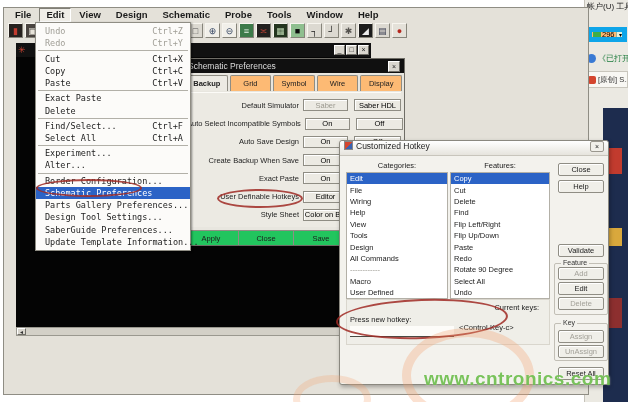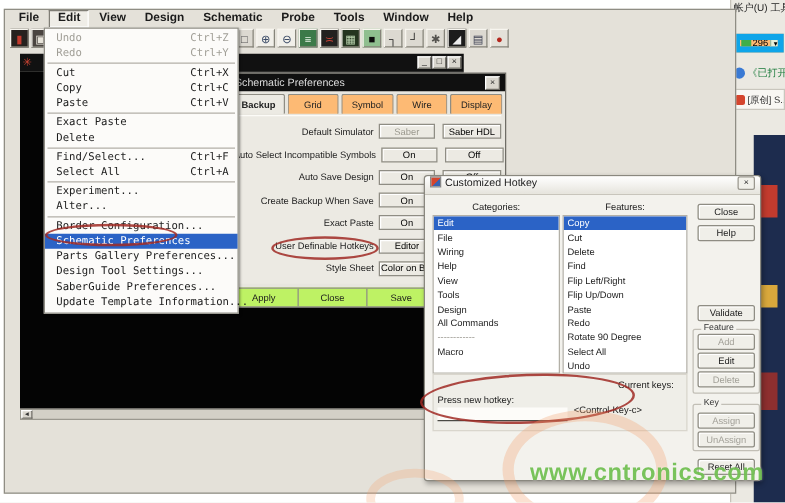--- a/index.html
+++ b/index.html
@@ -87,21 +87,21 @@
             flex-direction:column; justify-content:space-evenly; border-top:1px solid #fcfbf7;
             background:#eceae3; }
   .p-row { display:flex; align-items:center; }
   .p-lab { flex:1; text-align:right; font-size:7.5px; color:#1e1e1e; padding-right:4px; white-space:nowrap; }
   .pbtn { width:45px; height:12px; font-size:7.5px; display:flex; align-items:center;
           justify-content:center; background:#eceae3; border:1px solid #8f8d84;
           box-shadow:inset 1px 1px 0 #fff; flex:0 0 auto; }
   .p-b2 { margin-left:6px; width:47px; }
   .p-row.dim1 .p-b1 { color:#9b998f; }
   .p-foot { position:absolute; left:0; right:0; bottom:0; height:15px;
-            border-top:1px solid #8f8d84; display:flex; background:#bef264; }
+            border-top:1px solid #8f8d84; display:flex; background:#22c55e; }
   .p-fbtn { flex:1; display:flex; align-items:center; justify-content:center;
             font-size:7.5px; border-right:1px solid #8f8d84; color:#1c1c1c; }
 
   
   .hk { position:absolute; left:339px; top:140px; width:270px; height:245px;
         background:#f3f2ed; border:1px solid #8a887f; border-radius:3px;
         box-shadow:1px 2px 4px rgba(0,0,0,.3); z-index:20; font-size:7.5px; color:#1c1c1c; }
   .hk-title { height:15px; display:flex; gap:3px; padding:0 4px;
               background:linear-gradient(#ffffff,#e6e4dd); border-bottom:1px solid #c8c5bc;
               font-size:8.5px; border-radius:3px 3px 0 0; }
@@ -395,20 +395,21 @@
     <div class="hk-li selected">Edit</div>
         <div class="hk-li">File</div>
         <div class="hk-li">Wiring</div>
         <div class="hk-li">Help</div>
         <div class="hk-li">View</div>
         <div class="hk-li">Tools</div>
         <div class="hk-li">Design</div>
         <div class="hk-li">All Commands</div>
         <div class="hk-li disabled">------------</div>
         <div class="hk-li">Macro</div>
+        <div class="hk-li">User Defined</div>
       </div>
     <div class="hk-feats">
 
     <div class="hk-li selected">Copy</div>
         <div class="hk-li">Cut</div>
         <div class="hk-li">Delete</div>
         <div class="hk-li">Find</div>
         <div class="hk-li">Flip Left/Right</div>
         <div class="hk-li">Flip Up/Down</div>
         <div class="hk-li">Paste</div>

